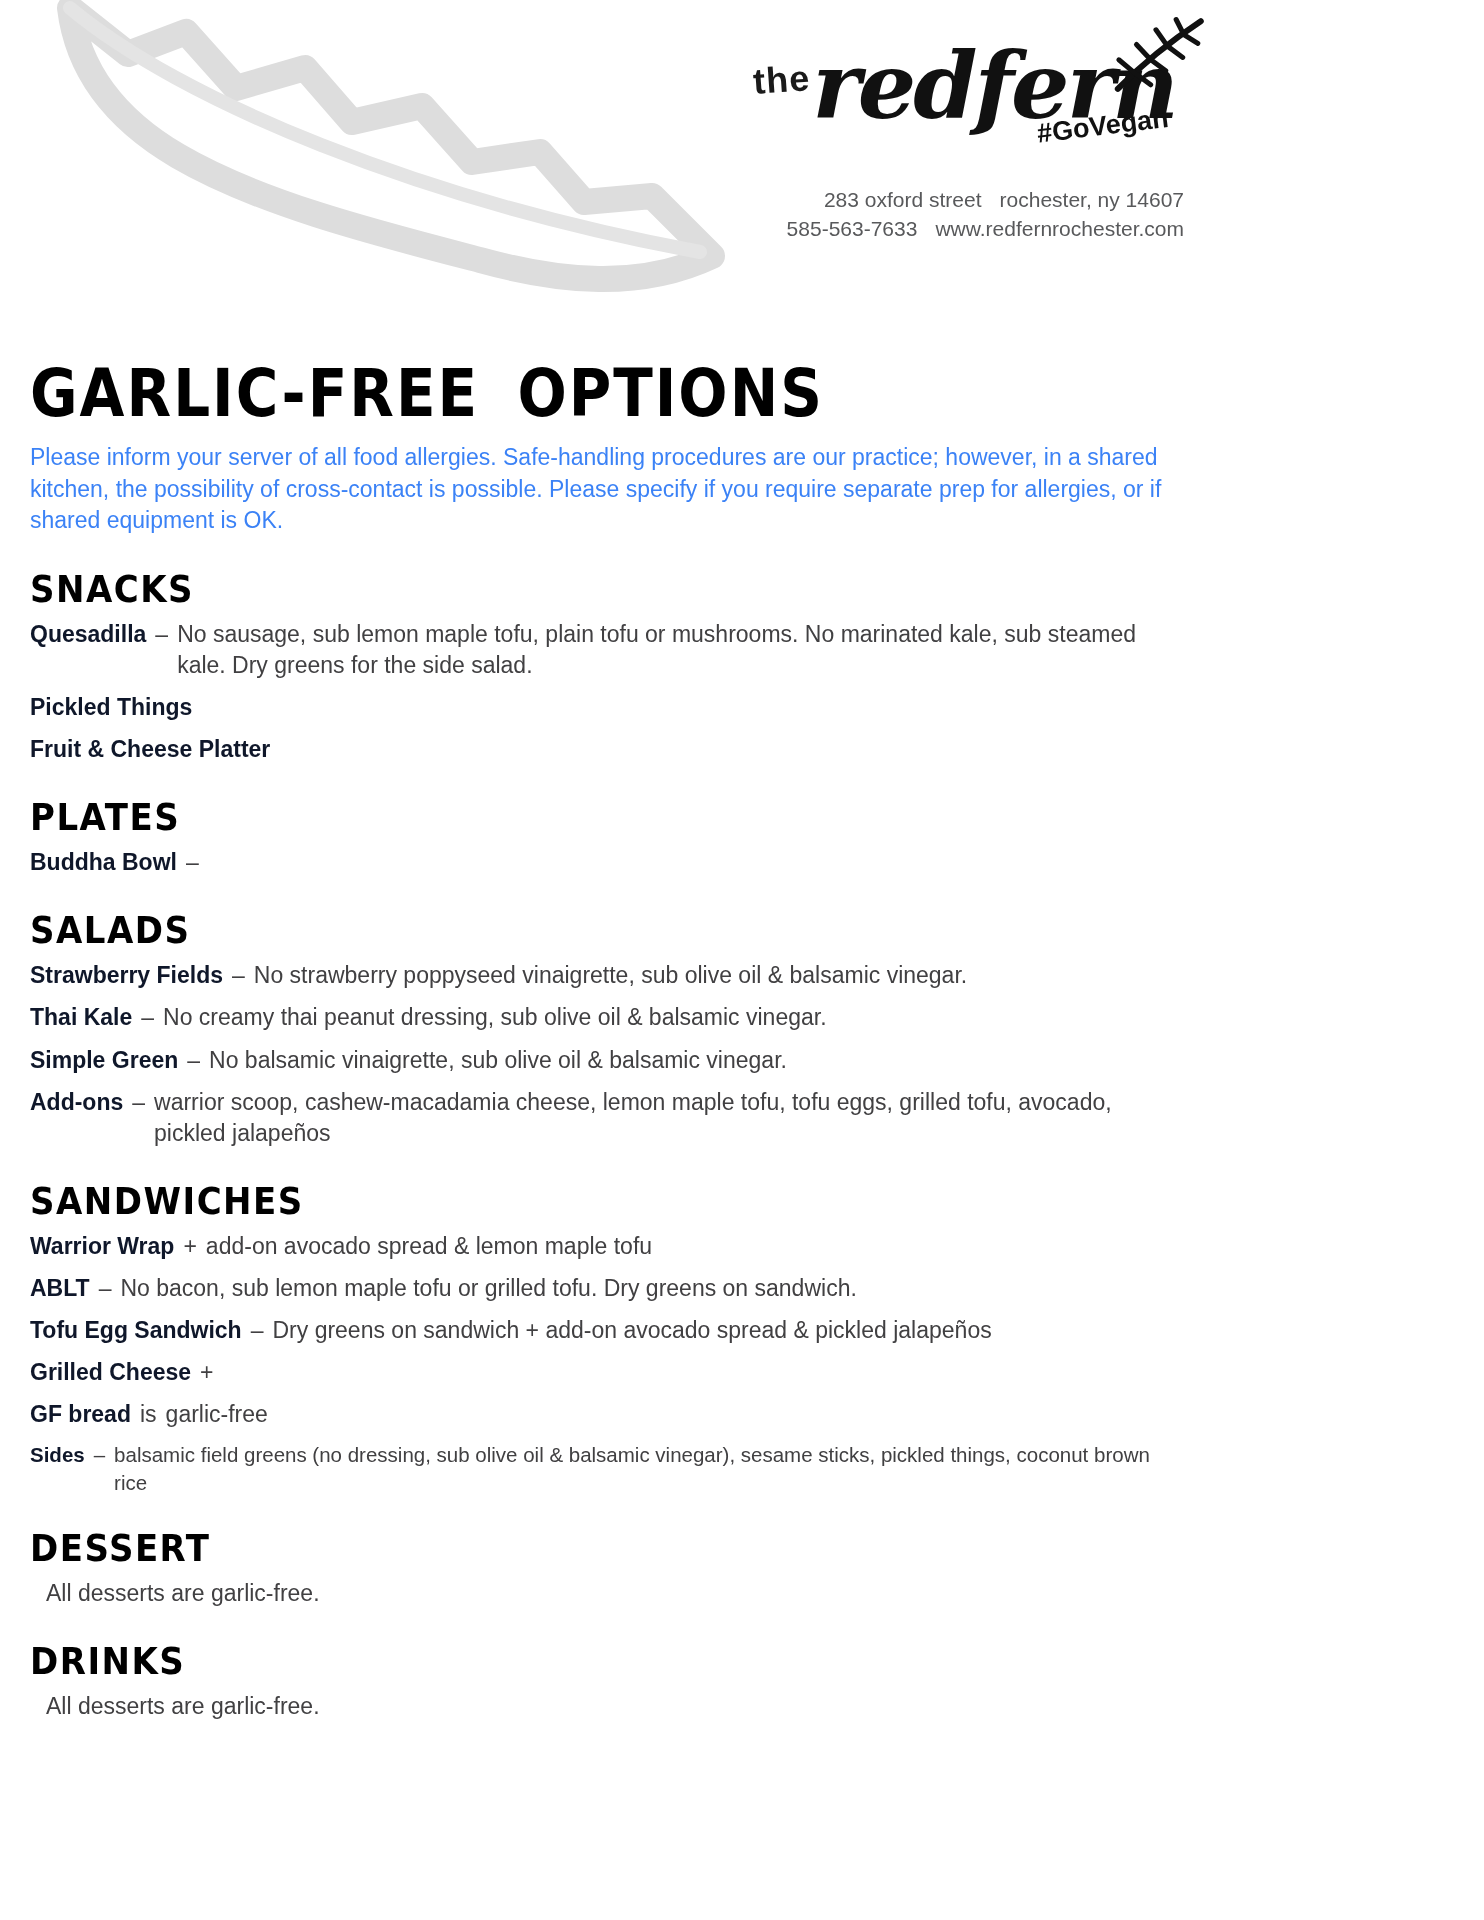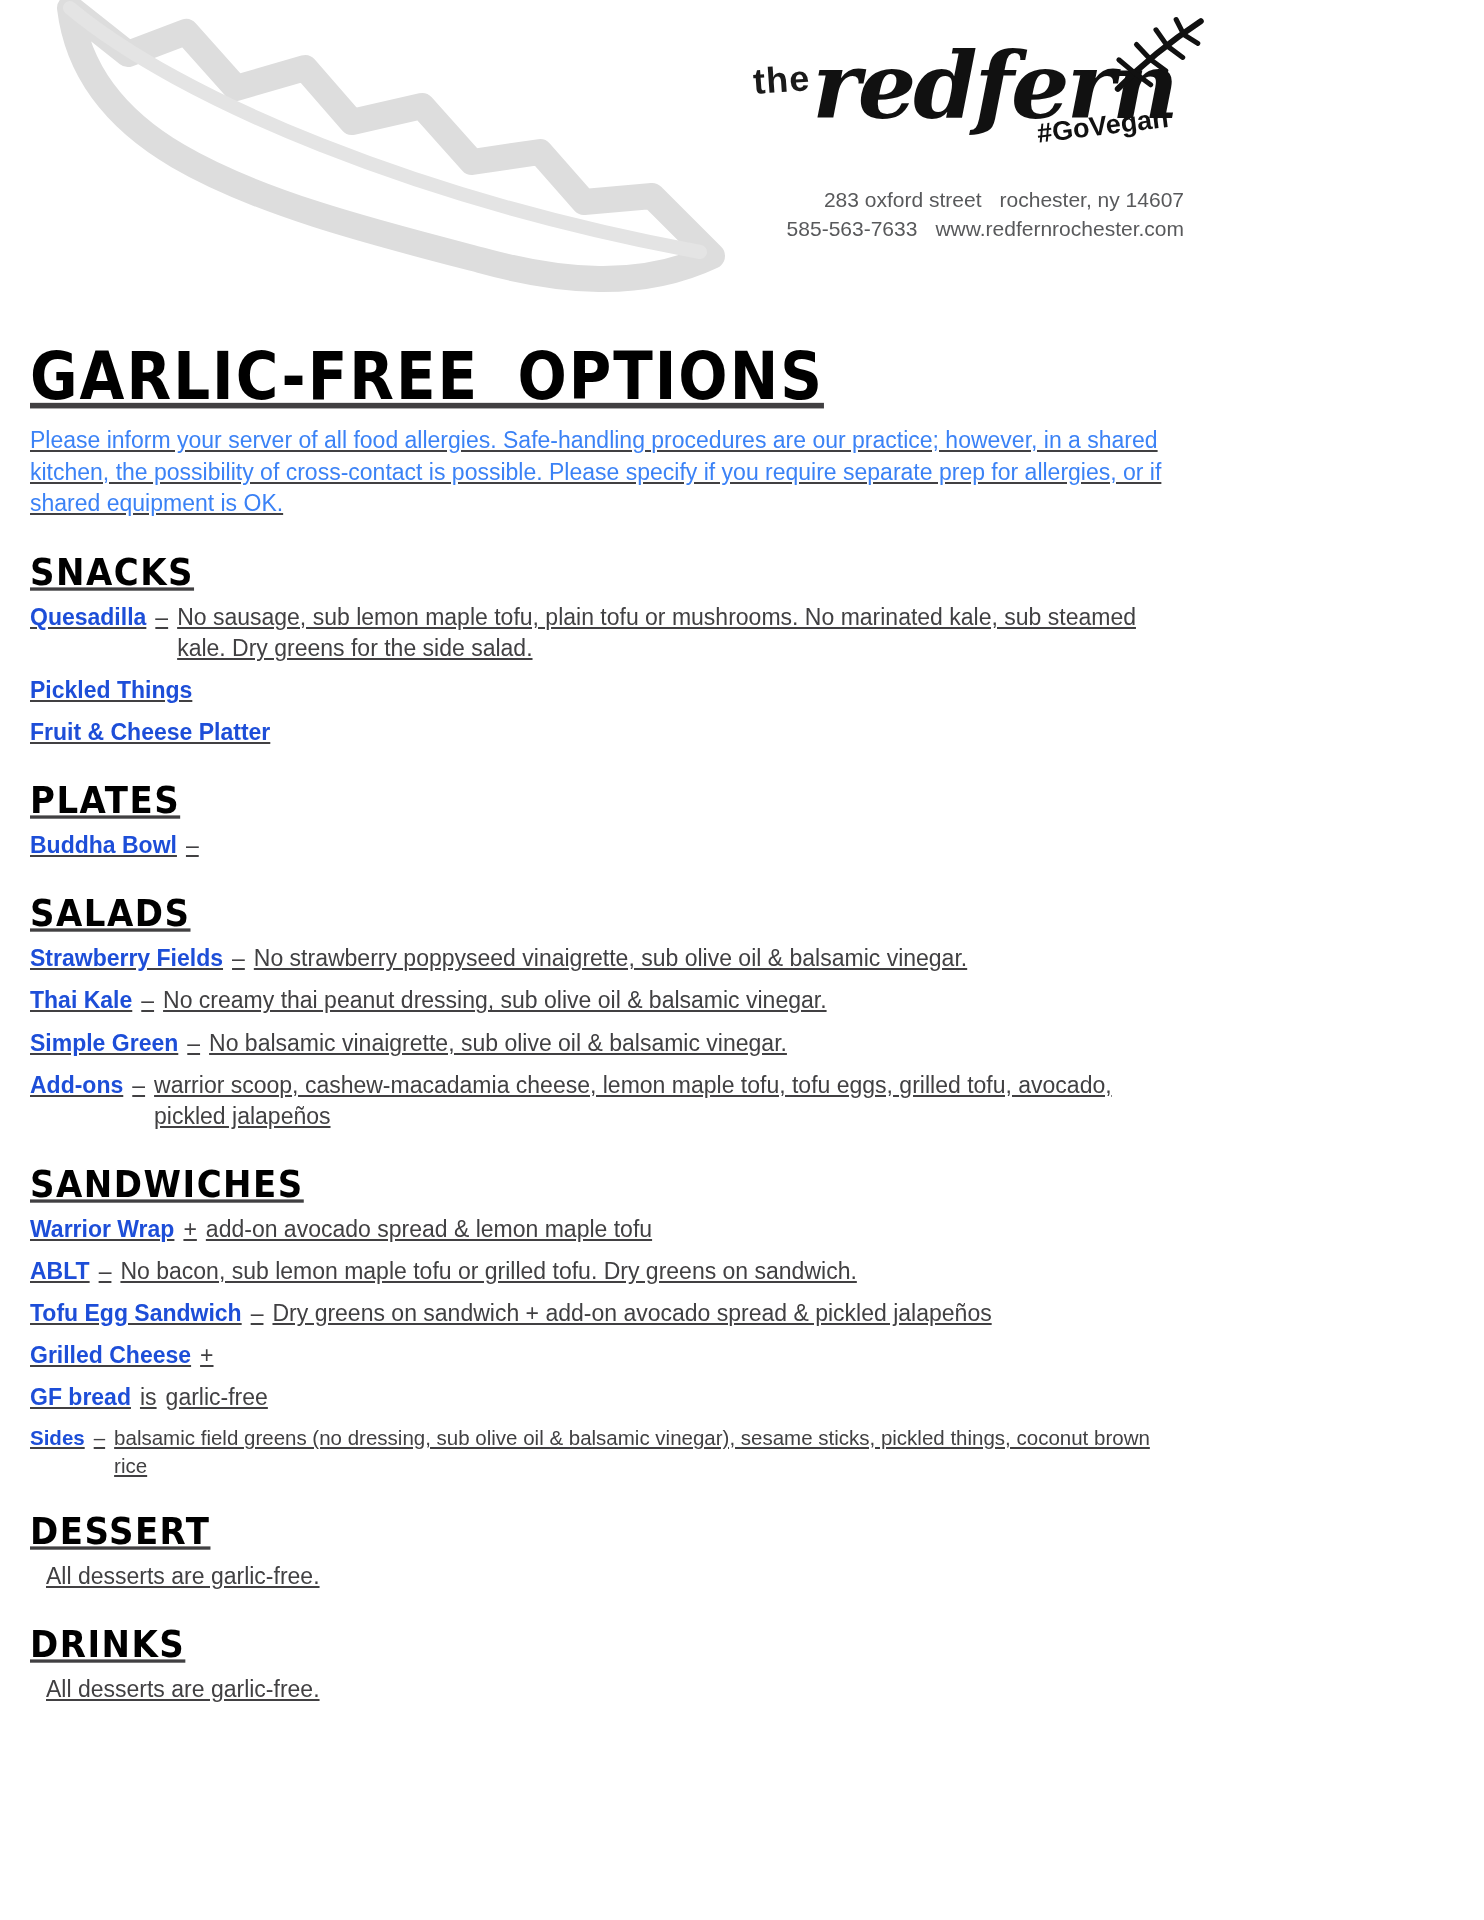--- a/index.html
+++ b/index.html
@@ -47,21 +47,21 @@
   }
   .contact {
     margin-top:26px;
     font-size:21px; line-height:1.4; color:#58595b;
     text-align:right; white-space:nowrap;
   }
   .contact .spacer { display:inline-block; width:18px; }
 
   
   .page-content {
-    position:absolute; top:339px; left:30px; width:1158px;text-decoration:underline;
+    position:absolute; top:356px; left:30px; width:1158px;
   }
   h1.page-title {
     margin:0 0 8px 0;
     font-family:"DejaVu Sans", sans-serif;
     font-weight:bold; font-size:58px; color:#000;
     letter-spacing:2px; word-spacing:16px;
     transform:scaleY(1.12); transform-origin:left top;
     text-transform:uppercase;
   }
   .intro {
@@ -76,21 +76,21 @@
     transform:scaleY(1.1); transform-origin:left top;
     text-transform:uppercase;
   }
   .menu-item {
     display:flex; align-items:flex-start;
     gap:9px;
     font-size:23px; line-height:1.35;
     margin:0 0 11px 0;
   }
   .menu-item .item-name {
-    font-weight:bold; color:#1d4ed8; white-space:nowrap;
+    font-weight:bold; color:#0f172a; white-space:nowrap;
   }
   .menu-item .item-sep { color:#414042; }
   .menu-item .item-desc { color:#414042; flex:1 1 auto; }
   .menu-item.compact { font-size:20.5px; }
   .menu-item.no-name .item-desc { margin-left:16px; }
 </style>
 </head>
 <body>
 
 <div class="watermark">

